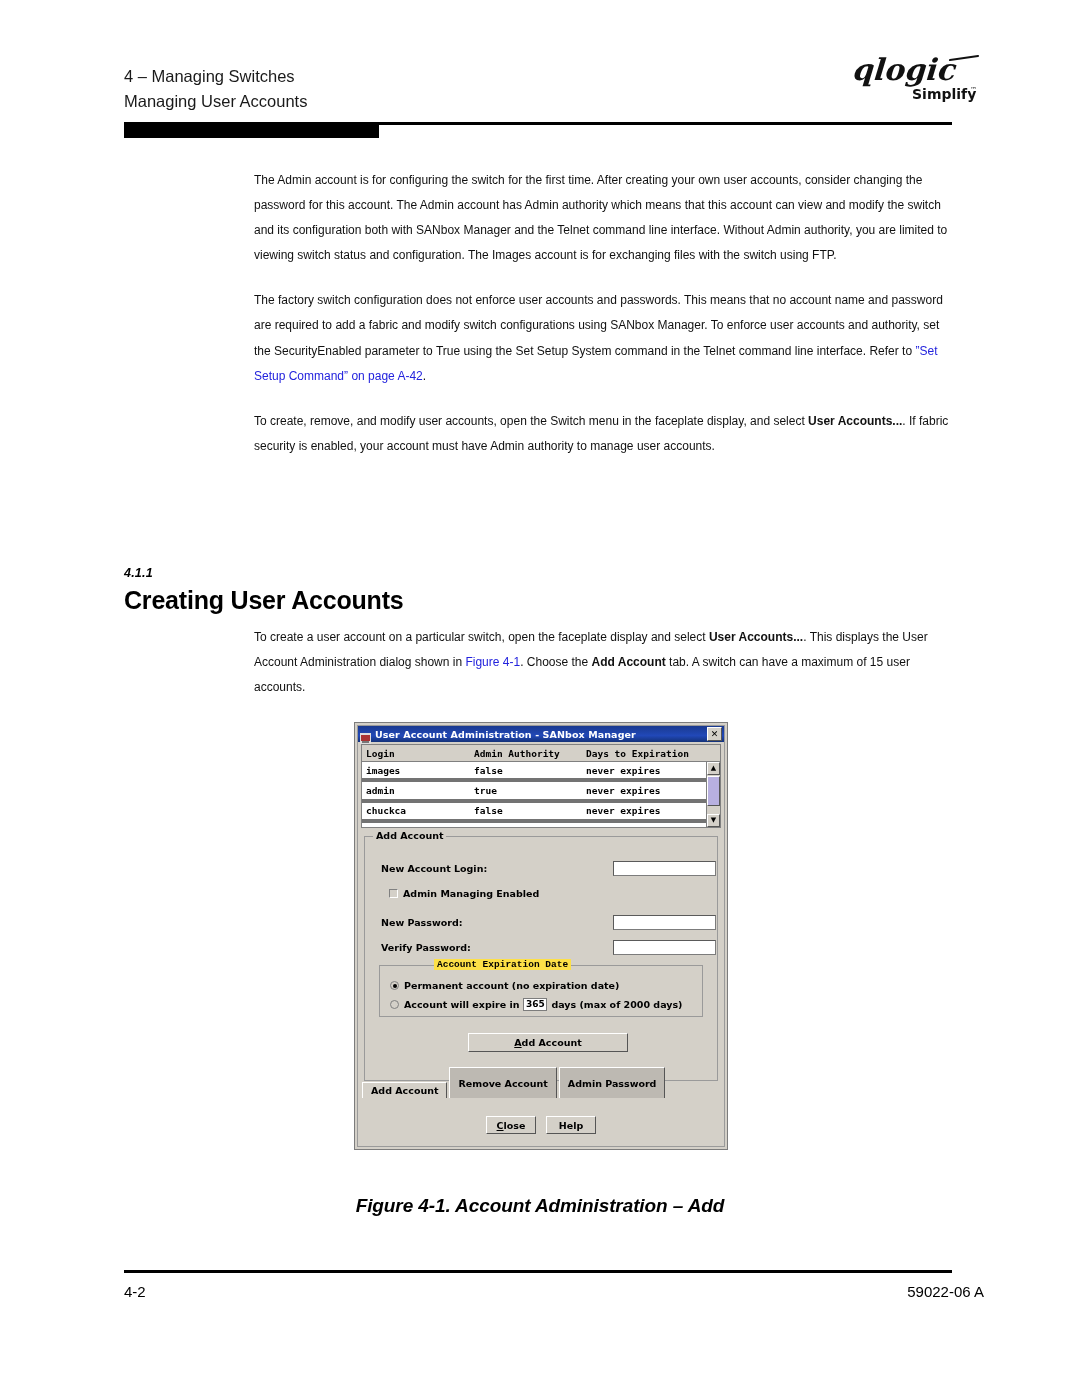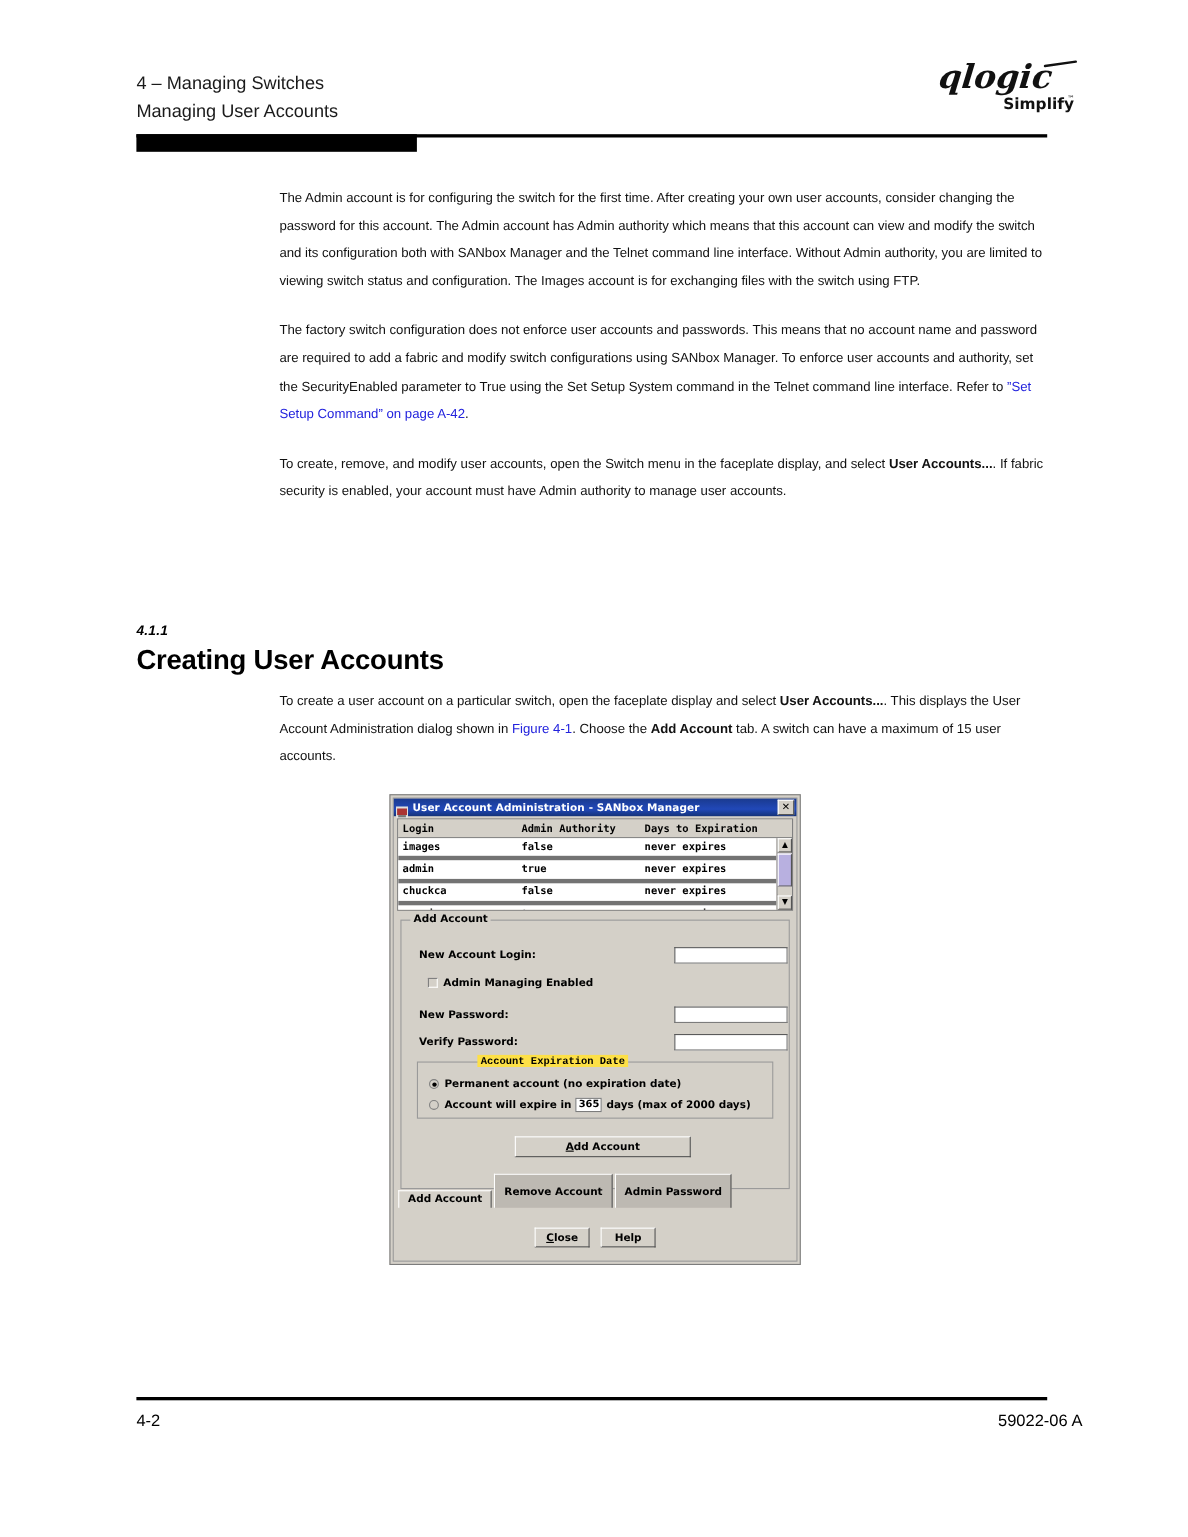--- a/index.html
+++ b/index.html
@@ -291,18 +291,19 @@
             <span>lose</span>
           </div>
         <div class="btn">
             <span>Help</span>
           </div>
       </div>
 
     </div>
   </div>
 
+  <div class="figcap">Figure 4-1.  Account Administration – Add</div>
 
   <div class="ftr-rule"></div>
   <div class="ftr-l">4-2</div>
   <div class="ftr-r">59022-06  A</div>
 
 </div>
 
 </body></html>

